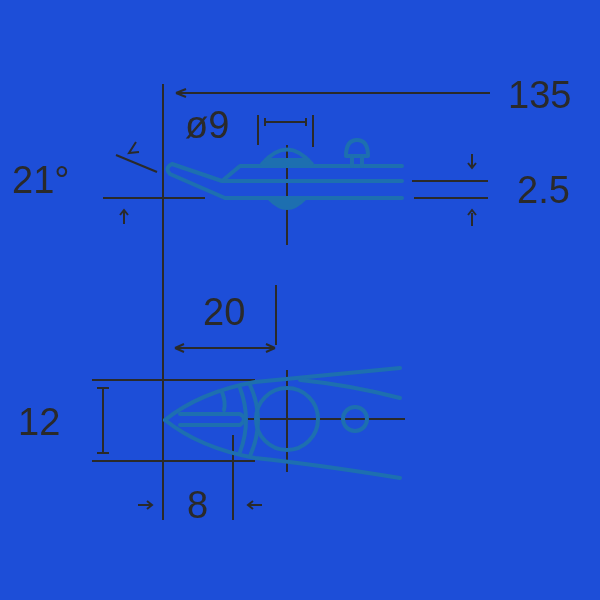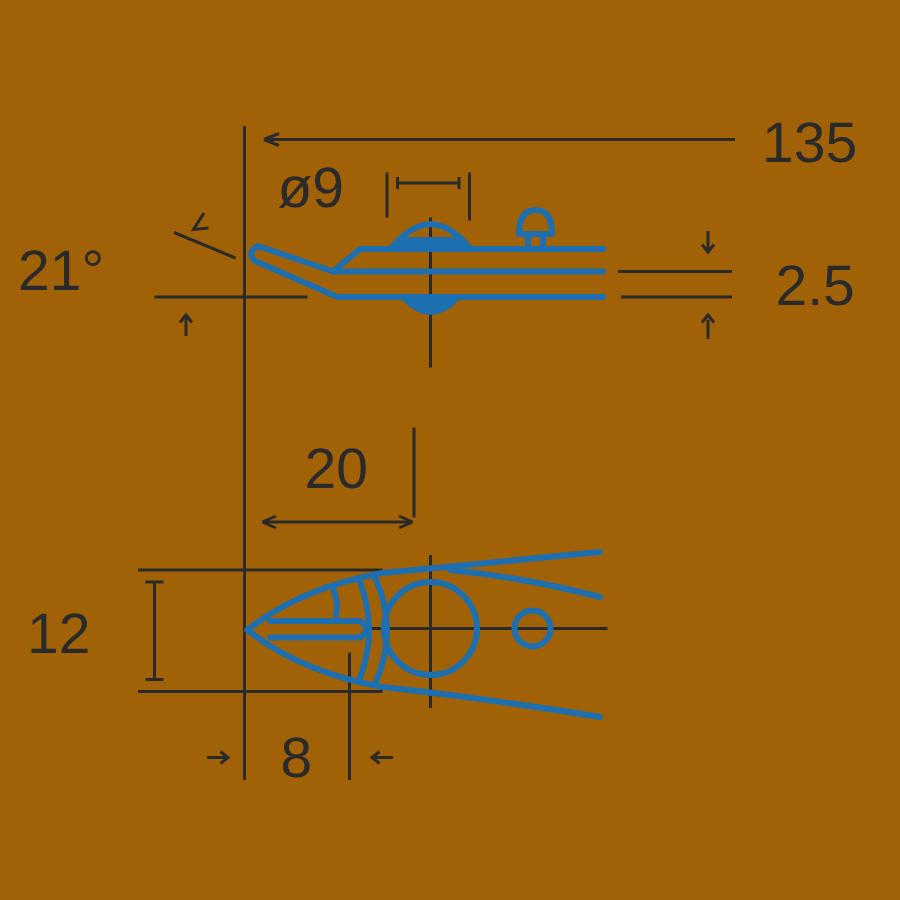--- a/index.html
+++ b/index.html
@@ -1,16 +1,16 @@
 <!DOCTYPE html>
 <html><head>
   <meta charset="utf-8">
   <style>
     html, body { margin: 0; padding: 0; background: #ffffff; }
-    #stage { position: relative; width: 600px; height: 600px; background: #a16207; overflow: hidden; }
+    #stage { position: relative; width: 600px; height: 600px; background: #1d4ed8; overflow: hidden; }
     svg { position: absolute; left: 0; top: 0; }
     .dim-text { font-family: "Liberation Sans", sans-serif; fill: #2a2a2a; font-size: 38px; }
     .blk { stroke: #2a2a2a; stroke-width: 2; fill: none; }
     .blu { stroke: #1d6fb0; stroke-width: 4; fill: none; stroke-linecap: round; stroke-linejoin: round; }
     .blu-fill { fill: #1d6fb0; }
   </style>
 </head>
 <body>
 
 <div id="stage">

